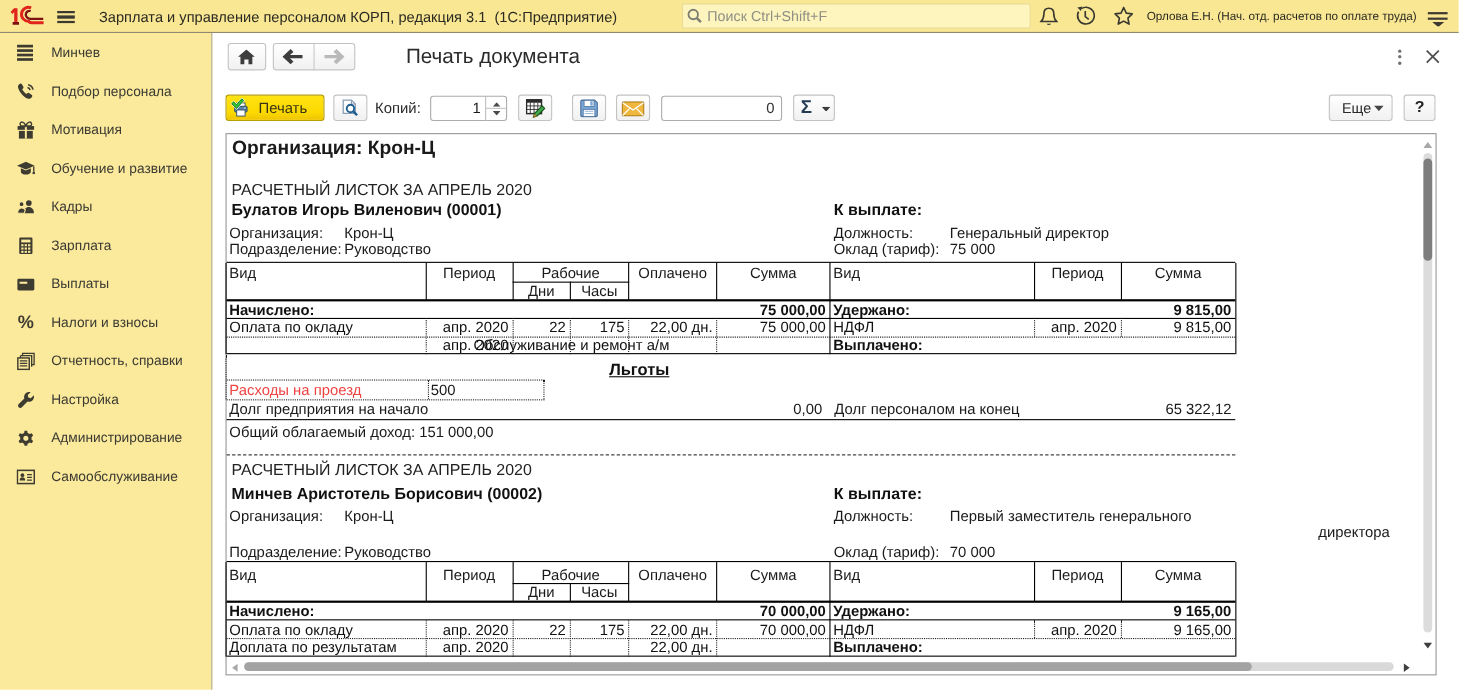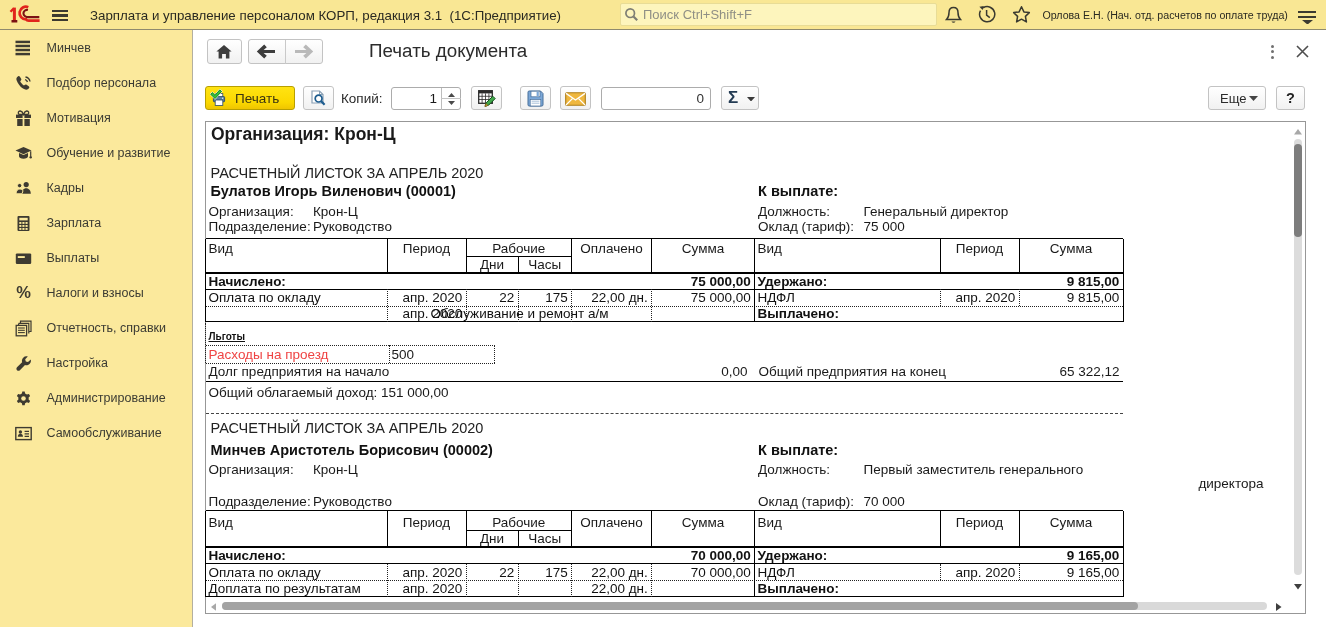--- a/index.html
+++ b/index.html
@@ -327,26 +327,26 @@
 <div class="t" style="left:969.3px;top:564.5px;width:150px;font-size:13.5px;line-height:16px;color:#111;text-align:right;">9 165,00</div>
 <div class="t" style="left:208.5px;top:581.0px;width:400px;font-size:13.5px;line-height:16px;color:#111;text-align:left;">Доплата по результатам</div>
 <div class="t" style="left:312.3px;top:581.0px;width:150px;font-size:13.5px;line-height:16px;color:#111;text-align:right;">апр. 2020</div>
 <div class="t" style="left:497.79999999999995px;top:581.0px;width:150px;font-size:13.5px;line-height:16px;color:#111;text-align:right;">22,00 дн.</div>
 <div class="t" style="left:757.5px;top:581.0px;width:400px;font-size:13.5px;line-height:16px;color:#111;text-align:left;"><b>Выплачено:</b></div>
 <div class="hd" style="left:205.5px;top:344.5px;width:289px;"></div>
 <div class="hd" style="left:205.5px;top:362.7px;width:289px;"></div>
 <div class="vd" style="left:205px;top:322.5px;height:40.2px;"></div>
 <div class="vd" style="left:388.5px;top:344.5px;height:18.2px;"></div>
 <div class="vd" style="left:494px;top:344.5px;height:18.2px;"></div>
-<div class="t" style="left:208.5px;top:329.3px;width:400px;font-size:10px;line-height:16px;color:#111;text-align:left;font-weight:bold;text-decoration:underline;">Льготы</div>
+<div class="t" style="left:208.5px;top:329.3px;width:400px;font-size:15px;line-height:16px;color:#111;text-align:right;font-weight:bold;text-decoration:underline;">Льготы</div>
 <div class="t" style="left:208.5px;top:346.6px;width:400px;font-size:13.5px;line-height:16px;color:#ef4444;text-align:left;">Расходы на проезд</div>
 <div class="t" style="left:391.5px;top:346.6px;width:100px;font-size:13.5px;line-height:16px;color:#1a1a1a;text-align:left;">500</div>
 <div class="t" style="left:208.5px;top:364.2px;width:400px;font-size:13.5px;line-height:16px;color:#1a1a1a;text-align:left;">Долг предприятия на начало</div>
 <div class="t" style="left:647.5px;top:364.2px;width:100px;font-size:13.5px;line-height:16px;color:#1a1a1a;text-align:right;">0,00</div>
-<div class="t" style="left:758.5px;top:364.2px;width:400px;font-size:13.5px;line-height:16px;color:#1a1a1a;text-align:left;">Общий предприятия на конец</div>
+<div class="t" style="left:758.5px;top:364.2px;width:400px;font-size:13.5px;line-height:16px;color:#1a1a1a;text-align:left;">Долг персоналом на конец</div>
 <div class="t" style="left:999.5px;top:364.2px;width:120px;font-size:13.5px;line-height:16px;color:#1a1a1a;text-align:right;">65 322,12</div>
 <div class="hl" style="left:205.5px;top:381px;width:917.5px;height:1.4px;"></div>
 <div class="t" style="left:208.5px;top:385.0px;width:400px;font-size:13.5px;line-height:16px;color:#1a1a1a;text-align:left;">Общий облагаемый доход: 151 000,00</div>
 <div class="a" style="left:205.5px;top:412.5px;width:917.5px;height:0;border-top:1.3px dashed #444;"></div>
 <div class="t" style="left:210.5px;top:420.4px;width:400px;font-size:14.5px;line-height:16px;color:#222;text-align:left;">РАСЧЕТНЫЙ ЛИСТОК ЗА АПРЕЛЬ 2020</div>
 <div class="t" style="left:210.5px;top:441.6px;width:400px;font-size:14.5px;line-height:16px;color:#111;text-align:left;font-weight:bold;">Минчев Аристотель Борисович (00002)</div>
 <div class="t" style="left:758px;top:441.6px;width:400px;font-size:14.5px;line-height:16px;color:#111;text-align:left;font-weight:bold;">К выплате:</div>
 <div class="t" style="left:208.5px;top:462.0px;width:400px;font-size:13.5px;line-height:16px;color:#1a1a1a;text-align:left;">Организация:</div>
 <div class="t" style="left:313px;top:462.0px;width:400px;font-size:13.5px;line-height:16px;color:#1a1a1a;text-align:left;">Крон-Ц</div>
 <div class="t" style="left:758px;top:462.0px;width:400px;font-size:13.5px;line-height:16px;color:#1a1a1a;text-align:left;">Должность:</div>

